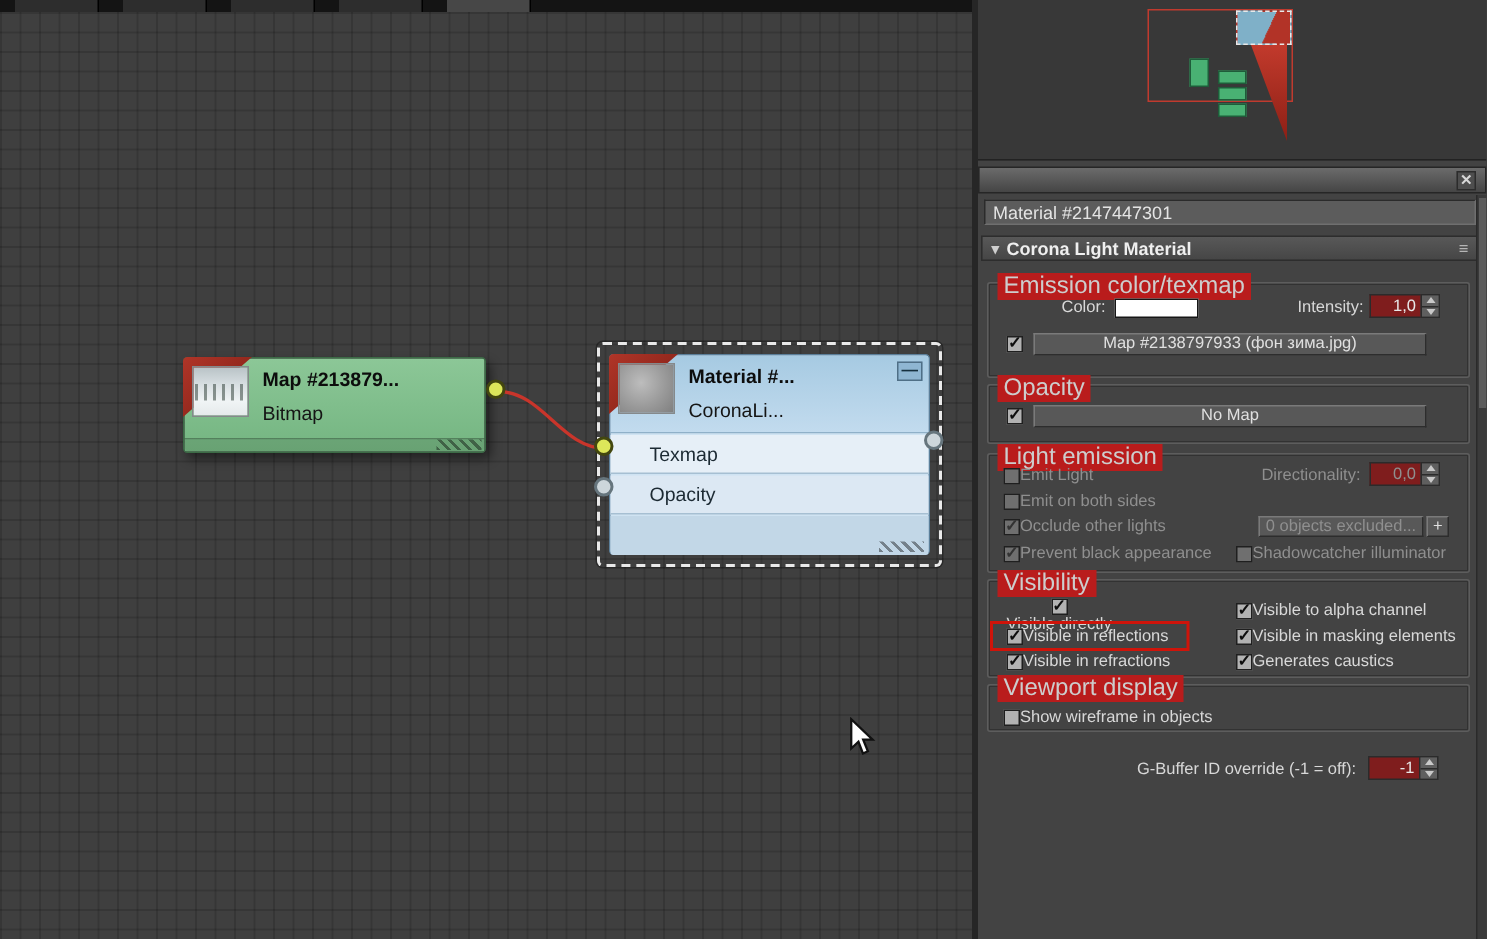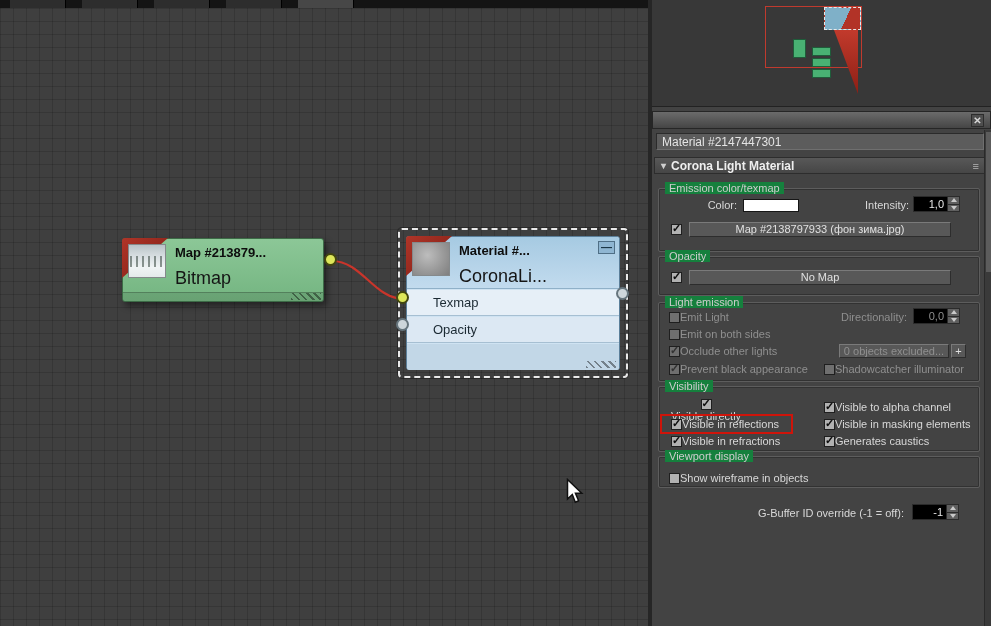--- a/index.html
+++ b/index.html
@@ -23,21 +23,21 @@
   .node-green { left:122px; top:230px; width:202px; height:64px;
     background:linear-gradient(#8cc797,#74b581); border:1px solid #3c6b46; }
   .corner-red { position:absolute; left:-1px; top:-1px; width:46px; height:40px;
     background:linear-gradient(135deg,#b03528,#7c1d14); clip-path:polygon(0 0,100% 0,0 100%); border-top-left-radius:3px; }
   .thumb { position:absolute; left:5px; top:5px; width:38px; height:34px; border:1px solid #85898b; }
   .thumb-winter { background:linear-gradient(#b9c3c7 0%, #d7dee1 35%, #f0f4f5 70%, #e5eaeb 100%); }
   .trees { position:absolute; left:1px; top:11px; width:34px; height:11px; opacity:.55;
     background:repeating-linear-gradient(90deg,#36453e 0 2px, transparent 2px 6px); }
   .thumb-noise { background:radial-gradient(circle at 40% 38%, #bdbdbd 0%, #9a9a9a 55%, #7f7f7f 100%); }
   .n-title { position:absolute; left:52px; top:6px; font-size:13px; font-weight:bold; color:#0d0d0d; white-space:nowrap; }
-  .n-sub { position:absolute; left:52px; top:29px; font-size:18px; color:#151515; white-space:nowrap; }
+  .n-sub { position:absolute; left:52px; top:29px; font-size:13px; color:#151515; white-space:nowrap; }
   .n-footer { position:absolute; left:0; bottom:0; width:100%; height:9px; background:rgba(0,0,0,.10);
     border-top:1px solid rgba(0,0,0,.22); border-radius:0 0 3px 3px; }
   .grip { position:absolute; right:2px; bottom:1px; width:30px; height:7px;
     background:repeating-linear-gradient(45deg, rgba(0,0,0,.4) 0 2px, transparent 2px 5px); }
 
   .selwrap { position:absolute; left:398px; top:220px; width:230px; height:150px;
     border:2px dashed #e9e9e9; border-radius:4px; box-shadow:0 0 0 1px rgba(0,0,0,.35); }
   .node-blue { left:6px; top:6px; width:214px; height:134px; background:#cfe3f2; border:1px solid #5b7f9a; }
   .blue-header { position:absolute; left:0; top:0; width:100%; height:52px;
     background:linear-gradient(#a6cae2,#c2dbee); border-bottom:1px solid #8fb0c8; border-radius:2px 2px 0 0; }
@@ -84,42 +84,42 @@
     color:#e4e4e4; font-size:12px; padding:0 5px; font-family:"Liberation Sans",sans-serif; }
 
   .rollout { position:absolute; left:2px; top:49px; width:332px; height:17px;
     background:linear-gradient(#585858,#464646); border:1px solid #2d2d2d;
     display:flex; align-items:center; gap:5px; padding:0 6px; font-size:12px; font-weight:bold; color:#efefef; }
   .roll-arrow { font-size:10px; color:#cfcfcf; }
   .roll-menu { margin-left:auto; font-size:11px; color:#b5b5b5; }
 
   .group { position:absolute; left:6px; width:322px; border:1px solid #5d5d5d; border-radius:2px;
     box-shadow: inset 0 0 0 1px rgba(0,0,0,.25); }
-  .group-label { position:absolute; top:-7px; left:6px; background:#15803d; padding:0 4px;
-    font-size:11px; color:#cdcdcd; white-space:nowrap; }
+  .group-label { position:absolute; top:-7px; left:6px; background:#b91c1c; padding:0 4px;
+    font-size:16px; color:#cdcdcd; white-space:nowrap; }
 
   .prow { position:absolute; height:16px; display:flex; align-items:center; }
   .lbl { font-size:11px; color:#d8d8d8; white-space:nowrap; }
   .lbl.dis { color:#8f8f8f; }
   .lbl-r { text-align:right; display:inline-block; }
 
   .cb { width:11px; height:11px; background:#b2b2b2; border:1px solid #1f1f1f; position:relative; flex:none; }
   .cb.checked::after { content:"✓"; position:absolute; left:0px; top:-3px; font-size:11px; font-weight:bold; color:#0e0e0e; }
   .cb.dis { background:#6f6f6f; }
   .cb.dis.checked::after { color:#333; }
 
   .btn { background:#585858; border:1px solid; border-color:#7a7a7a #2d2d2d #2d2d2d #7a7a7a;
     color:#e0e0e0; font-size:11px; text-align:center; overflow:hidden; white-space:nowrap;
     display:flex; align-items:center; justify-content:center; }
   .btn.dis { color:#8f8f8f; }
 
   .swatch { width:56px; height:13px; background:#ffffff; border:1px solid #161616; }
 
   .spinner { position:absolute; display:flex; height:16px; }
-  .spin-val { width:34px; background:#000000; border:1px solid #2b2b2b; border-right:none;
+  .spin-val { width:34px; background:#7f1d1d; border:1px solid #2b2b2b; border-right:none;
     color:#e8e8e8; font-size:11px; text-align:right; padding:1px 3px 0 0; }
   .spinner.dis .spin-val { color:#8f8f8f; }
   .spin-arrows { width:13px; display:flex; flex-direction:column; border:1px solid #2b2b2b; }
   .sp { flex:1; background:#5f5f5f; display:flex; align-items:center; justify-content:center; }
   .sp + .sp { border-top:1px solid #2b2b2b; }
   .sp::after { content:""; border-left:3px solid transparent; border-right:3px solid transparent; }
   .sp-u::after { border-bottom:4px solid #c9c9c9; }
   .sp-d::after { border-top:4px solid #c9c9c9; }
 
   .redbox { position:absolute; left:1px; top:27px; width:133px; height:20px; border:2px solid #cf140a; }

